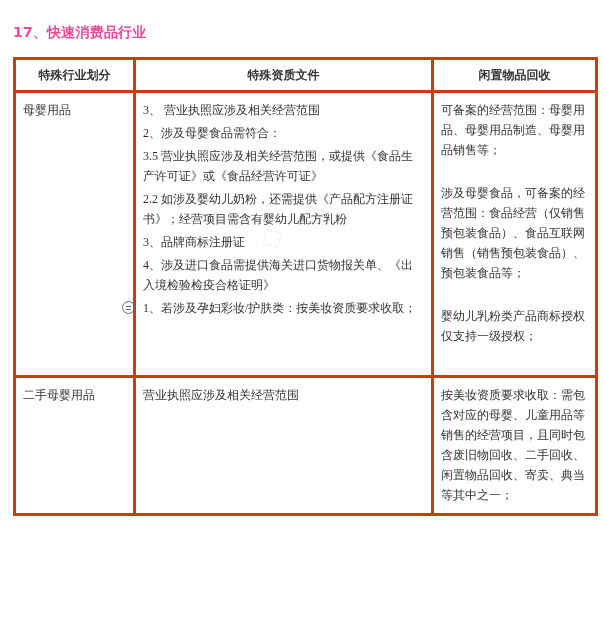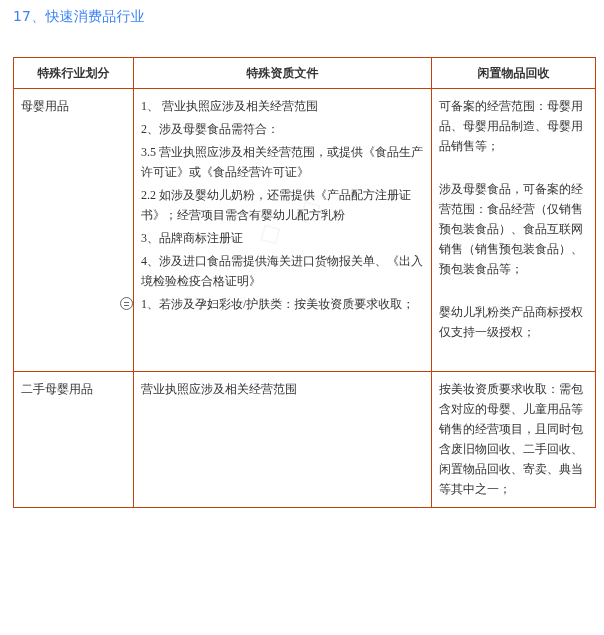--- a/index.html
+++ b/index.html
@@ -2,34 +2,34 @@
 <html><head>
 <meta charset="utf-8">
 <style>
   html, body { margin: 0; padding: 0; background: #ffffff; }
   body {
     width: 604px; height: 635px; overflow: hidden; position: relative;
     font-family: "DejaVu Sans", "Liberation Sans", sans-serif;
     color: #333333;
   }
   .section-title {
-    position: absolute; left: 13px; top: 8px;
-    font-size: 14px; font-weight: normal; color: #3b82f6; letter-spacing: 0.2px;
+    position: absolute; left: 13px; top: 24px;
+    font-size: 14px; font-weight: bold; color: #ec4899; letter-spacing: 0.2px;
   }
   table.qual {
     position: absolute; left: 13px; top: 57px;
     border-collapse: collapse; table-layout: fixed;
     width: 582px;
     font-size: 12px; line-height: 20px; color: #333333;
   }
   table.qual col.c1 { width: 120px; }
   table.qual col.c2 { width: 298px; }
   table.qual col.c3 { width: 164px; }
   table.qual th, table.qual td {
-    border: 1px solid #c2410c; vertical-align: top; word-break: break-all;
+    border: 3px solid #c2410c; vertical-align: top; word-break: break-all;
   }
   table.qual th {
     height: 30px; padding: 0; font-weight: bold; text-align: center;
     vertical-align: middle; font-size: 12px; color: #333333;
   }
   table.qual td { padding: 7px 7px 5px 7px; }
   td.c-main { position: relative; }
   .line { margin: 0 0 3px 0; }
   .gap { height: 20px; }
   .row1 td { height: 110px; }
@@ -68,21 +68,21 @@
       <th>特殊资质文件</th>
       <th>闲置物品回收</th>
     </tr>
   </thead>
   <tbody>
     <tr class="row2">
       <td>
         <div>母婴用品</div>
       </td>
       <td class="c-main">
-        <div class="line">1、 营业执照应涉及相关经营范围</div>
+        <div class="line">3、 营业执照应涉及相关经营范围</div>
         <div class="line">2、涉及母婴食品需符合：</div>
         <div class="line">3.5 营业执照应涉及相关经营范围，或提供《食品生产许可证》或《食品经营许可证》</div>
         <div class="line">2.2 如涉及婴幼儿奶粉，还需提供《产品配方注册证书》；经营项目需含有婴幼儿配方乳粉</div>
         <div class="line">3、品牌商标注册证</div>
         <div class="line">4、涉及进口食品需提供海关进口货物报关单、《出入境检验检疫合格证明》</div>
         <div class="line" style="position:relative;">
           <span class="side-icon" style="top:3px;"></span>
           <span>1、若涉及孕妇彩妆/护肤类：按美妆资质要求收取；</span>
         </div>
         <div class="watermark" style="left:120px;top:120px;">◇ ◇</div>

